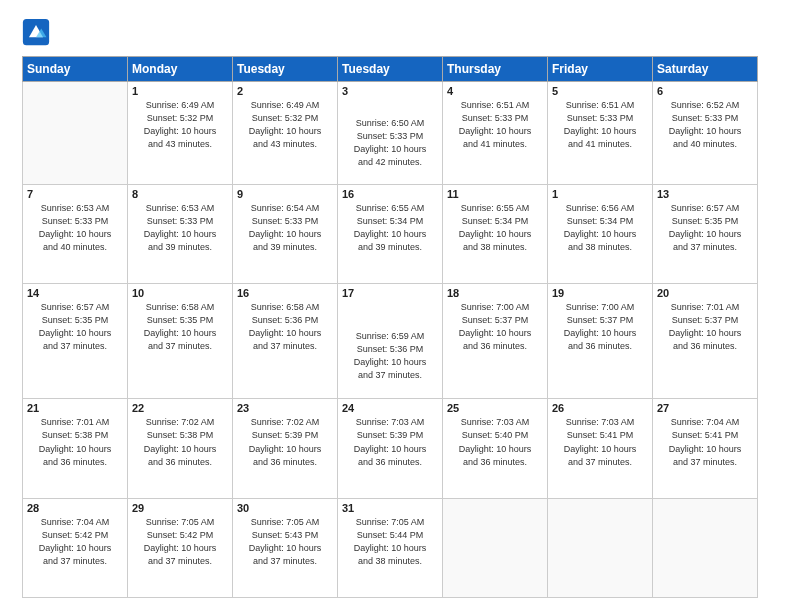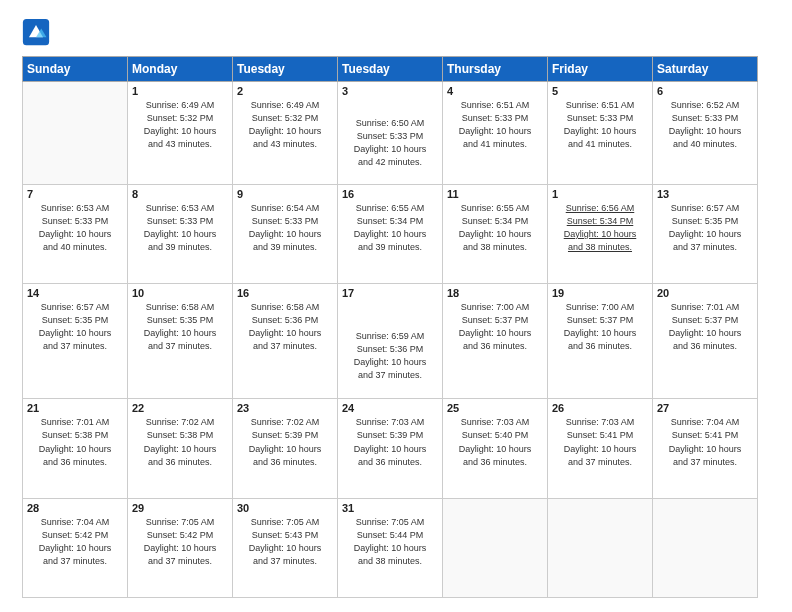--- a/index.html
+++ b/index.html
@@ -206,21 +206,21 @@
           </td>
           <td>
             <span class="day-number">11</span>
             <div class="day-info" style="white-space: pre-line;">Sunrise: 6:55 AM
 Sunset: 5:34 PM
 Daylight: 10 hours
 and 38 minutes.</div>
           </td>
           <td>
             <span class="day-number">1</span>
-            <div class="day-info" style="white-space: pre-line; text-decoration: underline;">Sunrise: 6:56 AM
+            <div class="day-info" style="white-space: pre-line;">Sunrise: 6:56 AM
 Sunset: 5:34 PM
 Daylight: 10 hours
 and 38 minutes.</div>
           </td>
           <td>
             <span class="day-number">13</span>
             <div class="day-info" style="white-space: pre-line;">Sunrise: 6:57 AM
 Sunset: 5:35 PM
 Daylight: 10 hours
 and 37 minutes.</div>

